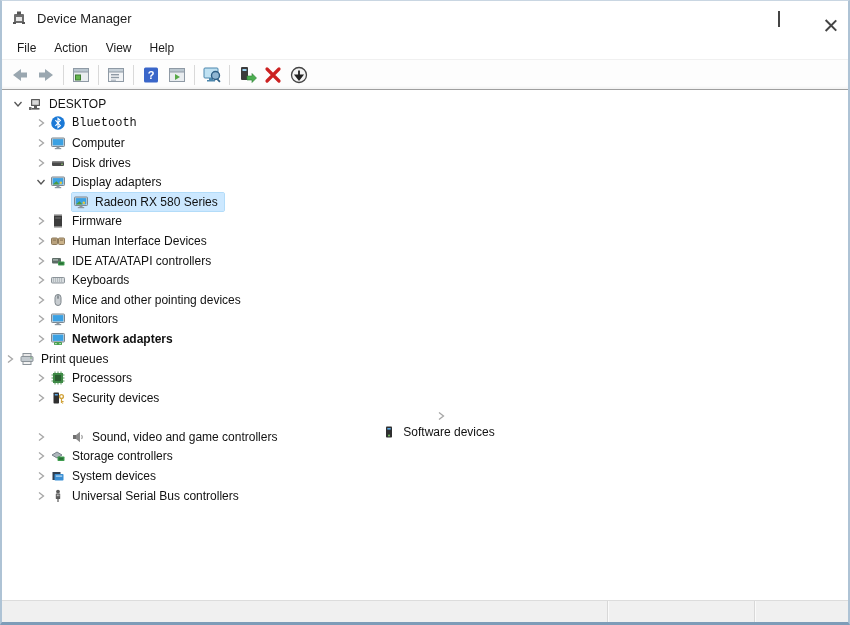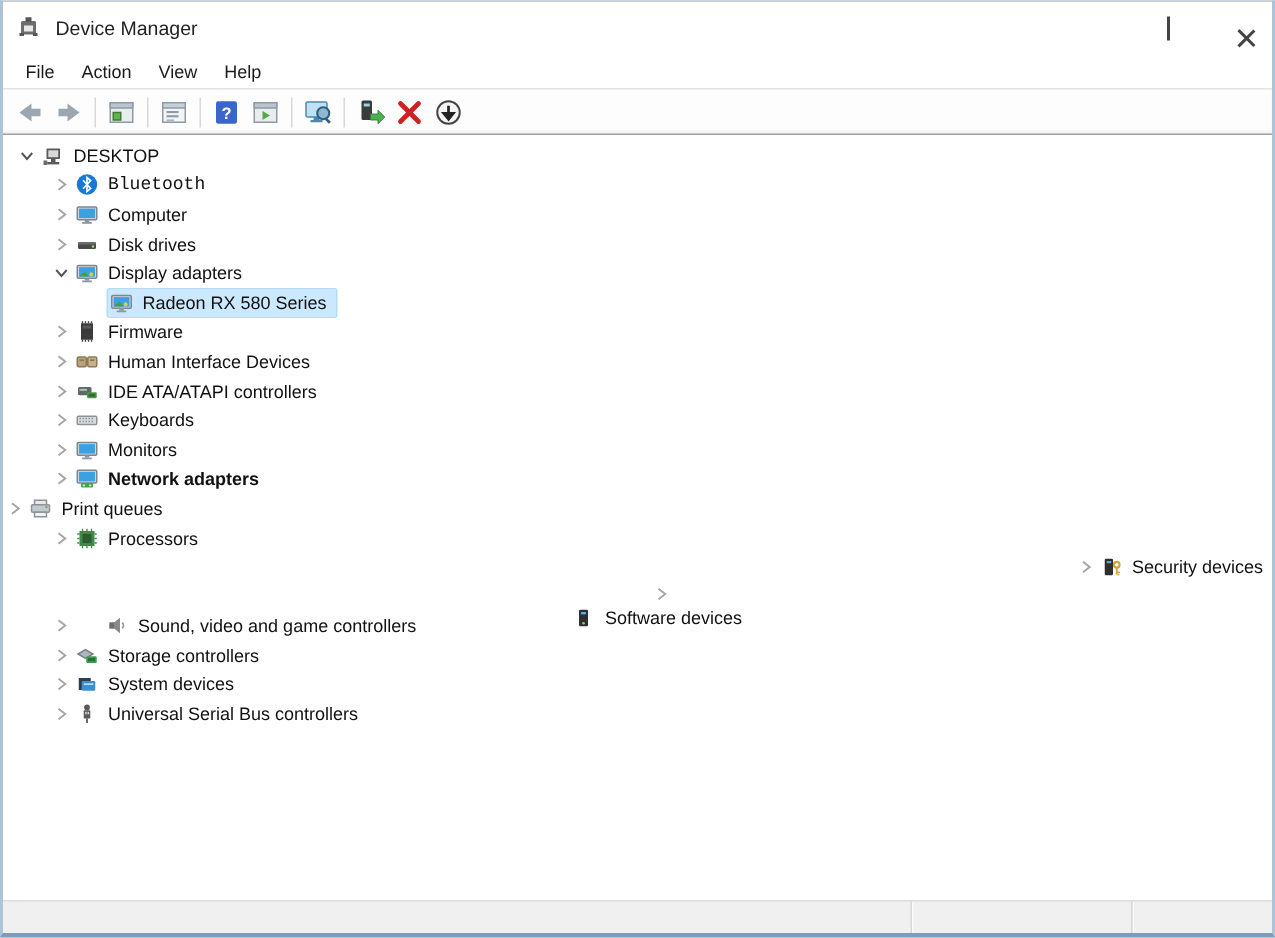--- a/index.html
+++ b/index.html
@@ -6,21 +6,21 @@
   html, body { width: 850px; height: 625px; background: #fff; }
   body { font-family: "Liberation Sans", sans-serif; font-size: 12px; color: #1a1a1a; }
 
   .window {
     width: 850px; height: 625px;
     border-left: 2px solid #aec3d5;
     border-right: 2px solid #aec3d5;
     border-top: 1px solid #c9d6e2;
     border-bottom: 3px solid #7d9cb8;
     display: flex; flex-direction: column;
-    background: #4d7c0f;
+    background: #f97316;
   }
 
   
   .titlebar { height: 35px; background: #fff; display: flex; align-items: center; flex: 0 0 auto; }
   .titlebar .app-icon { width: 18px; height: 18px; margin-left: 9px; margin-right: 8px; }
   .titlebar .title-text { font-size: 13px; color: #222; }
   .win-controls { margin-left: auto; display: flex; height: 100%; }
   .win-btn { width: 46px; height: 100%; display: flex; align-items: center; justify-content: center; cursor: default; }
   .glyph-min { width: 11px; height: 1.5px; background: #444; }
   .glyph-max { width: 10px; height: 10px; border: 1.5px solid #444; }
@@ -376,20 +376,37 @@
       </div>
       <div class="tree-row" style="padding-left: 31px;">
         <span class="chev-box">
           <svg width="10" height="12" viewBox="0 0 10 12">
             <path d="M3 2.5 L7.5 6 L3 9.5" stroke="#a6a6a6" stroke-width="1.3" fill="none"></path>
           </svg>
         </span>
         <span class="row-body">
           <span class="tree-icon">
             <svg width="16" height="16" viewBox="0 0 16 16">
+              <rect x="5" y="2.5" width="6" height="11" rx="3" fill="#c7ccd0" stroke="#7e868c"></rect>
+              <line x1="8" y1="2.5" x2="8" y2="7" stroke="#7e868c" stroke-width="0.9"></line>
+              <rect x="7.3" y="4" width="1.4" height="2.4" rx="0.7" fill="#7e868c"></rect>
+            </svg>
+          </span>
+          <span class="tree-label">Mice and other pointing devices</span>
+        </span>
+      </div>
+      <div class="tree-row" style="padding-left: 31px;">
+        <span class="chev-box">
+          <svg width="10" height="12" viewBox="0 0 10 12">
+            <path d="M3 2.5 L7.5 6 L3 9.5" stroke="#a6a6a6" stroke-width="1.3" fill="none"></path>
+          </svg>
+        </span>
+        <span class="row-body">
+          <span class="tree-icon">
+            <svg width="16" height="16" viewBox="0 0 16 16">
               <rect x="1.5" y="3" width="13" height="8.5" rx="0.8" fill="#cfd6db" stroke="#7b8791"></rect>
               <rect x="2.7" y="4.1" width="10.6" height="6.3" fill="#3ba1e3"></rect>
               <rect x="6.5" y="11.5" width="3" height="1.6" fill="#8b97a1"></rect>
               <rect x="4.8" y="13" width="6.4" height="1.2" fill="#8b97a1"></rect>
             </svg>
           </span>
           <span class="tree-label">Monitors</span>
         </span>
       </div>
       <div class="tree-row" style="padding-left: 31px; font-weight: bold;">
@@ -439,21 +456,21 @@
           <span class="tree-icon">
             <svg width="16" height="16" viewBox="0 0 16 16">
               <rect x="3" y="3" width="10" height="10" fill="#3f8a46"></rect>
               <rect x="5" y="5" width="6" height="6" fill="#2a5e30"></rect>
               <path d="M5 3 V1.5 M8 3 V1.5 M11 3 V1.5 M5 14.5 V13 M8 14.5 V13 M11 14.5 V13 M3 5 H1.5 M3 8 H1.5 M3 11 H1.5 M14.5 5 H13 M14.5 8 H13 M14.5 11 H13" stroke="#3f8a46" stroke-width="0.9"></path>
             </svg>
           </span>
           <span class="tree-label">Processors</span>
         </span>
       </div>
-      <div class="tree-row" style="padding-left: 31px; justify-content: flex-end;">
+      <div class="tree-row" style="padding-left: 31px;">
         <span class="chev-box">
           <svg width="10" height="12" viewBox="0 0 10 12">
             <path d="M3 2.5 L7.5 6 L3 9.5" stroke="#a6a6a6" stroke-width="1.3" fill="none"></path>
           </svg>
         </span>
         <span class="row-body">
           <span class="tree-icon">
             <svg width="16" height="16" viewBox="0 0 16 16">
               <rect x="3.5" y="2.5" width="5.5" height="11" rx="0.8" fill="#2f2f2f"></rect>
               <rect x="4.8" y="4" width="3" height="1.5" fill="#5aa9e6"></rect>

